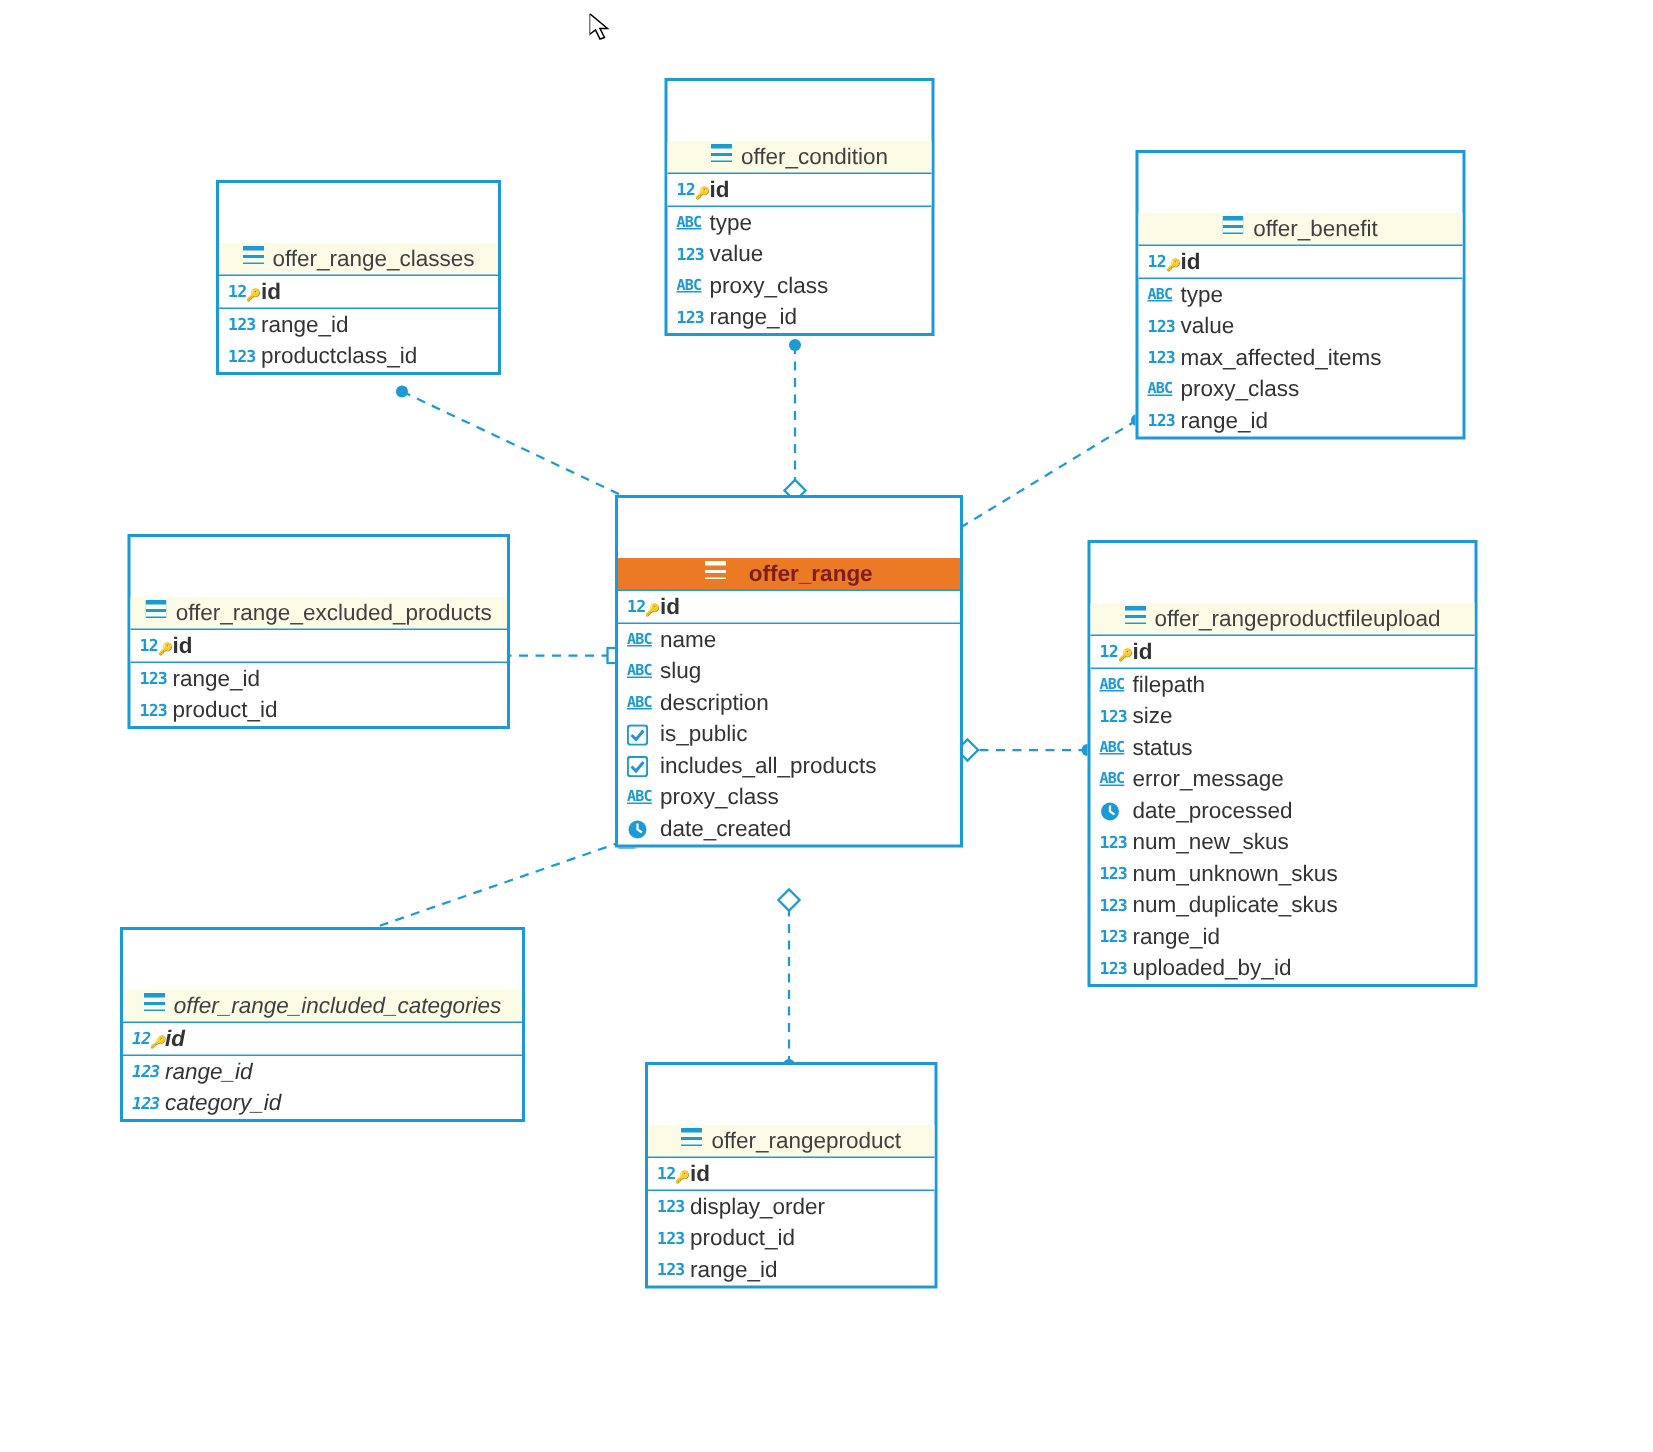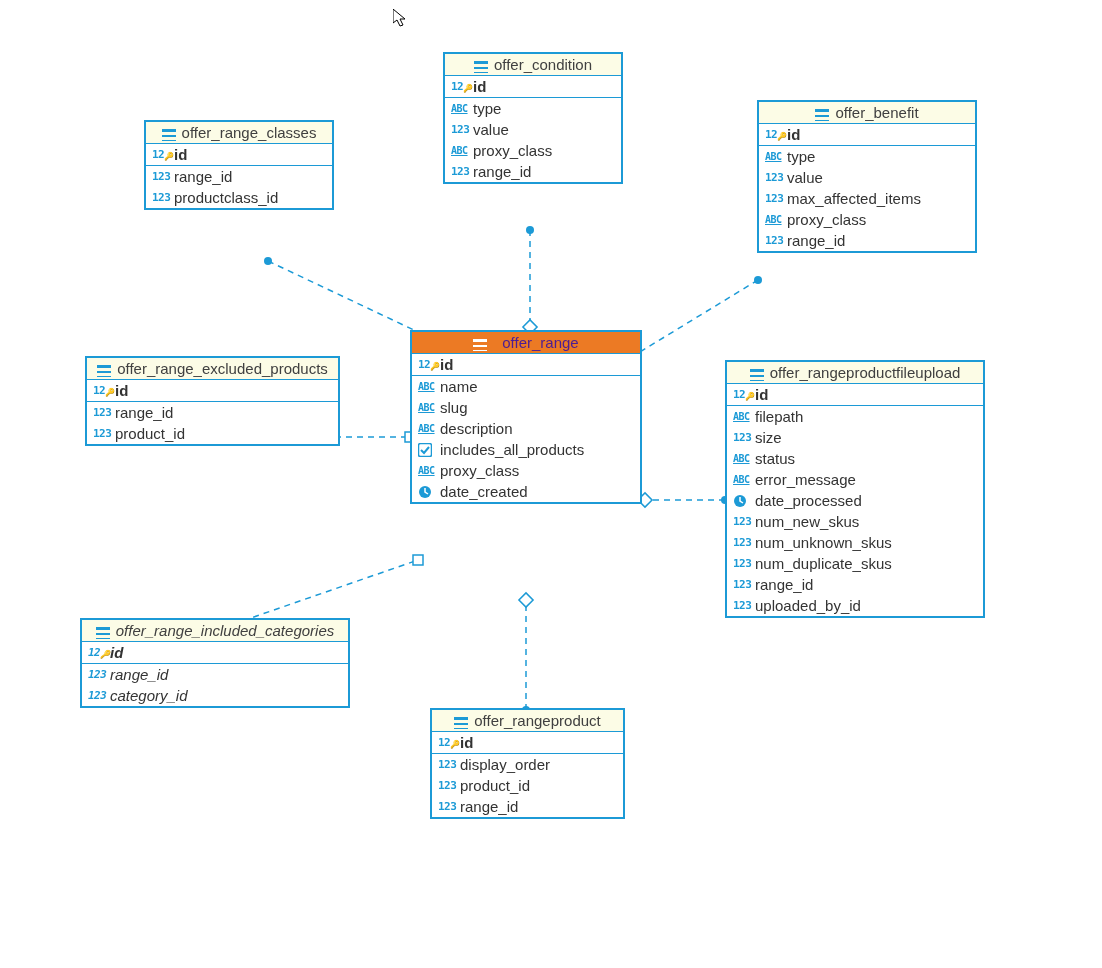--- a/index.html
+++ b/index.html
@@ -28,29 +28,30 @@
     background: #fff;
     box-sizing: border-box;
   }
   .entity-header {
     background: #FCFCE6;
     border-bottom: 1px solid #1C9AD6;
     padding: 2px 6px;
     font-size: 15px;
     color: #404040;
     display: flex;
-    align-items: flex-end;
+    align-items: flex-start;
     justify-content: center;
     gap: 6px;
     white-space: nowrap;
+    margin-top: 40px;
   }
   .entity.highlighted .entity-header {
     background: #EC7A24;
-    color: #4c1d95;
-    font-weight: normal;
+    color: #7f1d1d;
+    font-weight: bold;
     gap: 15px;
   }
   .table-icon {
     display: inline-flex;
     align-items: center;
   }
   .table-icon svg { display:block; }
   .entity.highlighted .table-icon rect.bg { fill:#fff; }
   .hdr-text { }
   .pk-section {
@@ -297,20 +298,29 @@
             <span class="type-icon abc">ABC</span>
             <span class="col-name">description</span>
           </div>
           <div class="col-row">
             <span class="type-icon">
               <svg width="14" height="14">
                 <rect x="0.5" y="0.5" width="13" height="13" rx="2" fill="#fff" stroke="#1C9AD6" stroke-width="1.5"></rect>
                 <path d="M3 7 L6 10 L11 4" stroke="#1C9AD6" stroke-width="2" fill="none"></path>
               </svg>
             </span>
+            <span class="col-name">is_public</span>
+          </div>
+          <div class="col-row">
+            <span class="type-icon">
+              <svg width="14" height="14">
+                <rect x="0.5" y="0.5" width="13" height="13" rx="2" fill="#fff" stroke="#1C9AD6" stroke-width="1.5"></rect>
+                <path d="M3 7 L6 10 L11 4" stroke="#1C9AD6" stroke-width="2" fill="none"></path>
+              </svg>
+            </span>
             <span class="col-name">includes_all_products</span>
           </div>
           <div class="col-row">
             <span class="type-icon abc">ABC</span>
             <span class="col-name">proxy_class</span>
           </div>
           <div class="col-row">
             <span class="type-icon">
               <svg width="14" height="14">
                 <circle cx="7" cy="7" r="6" fill="#1C9AD6"></circle>

